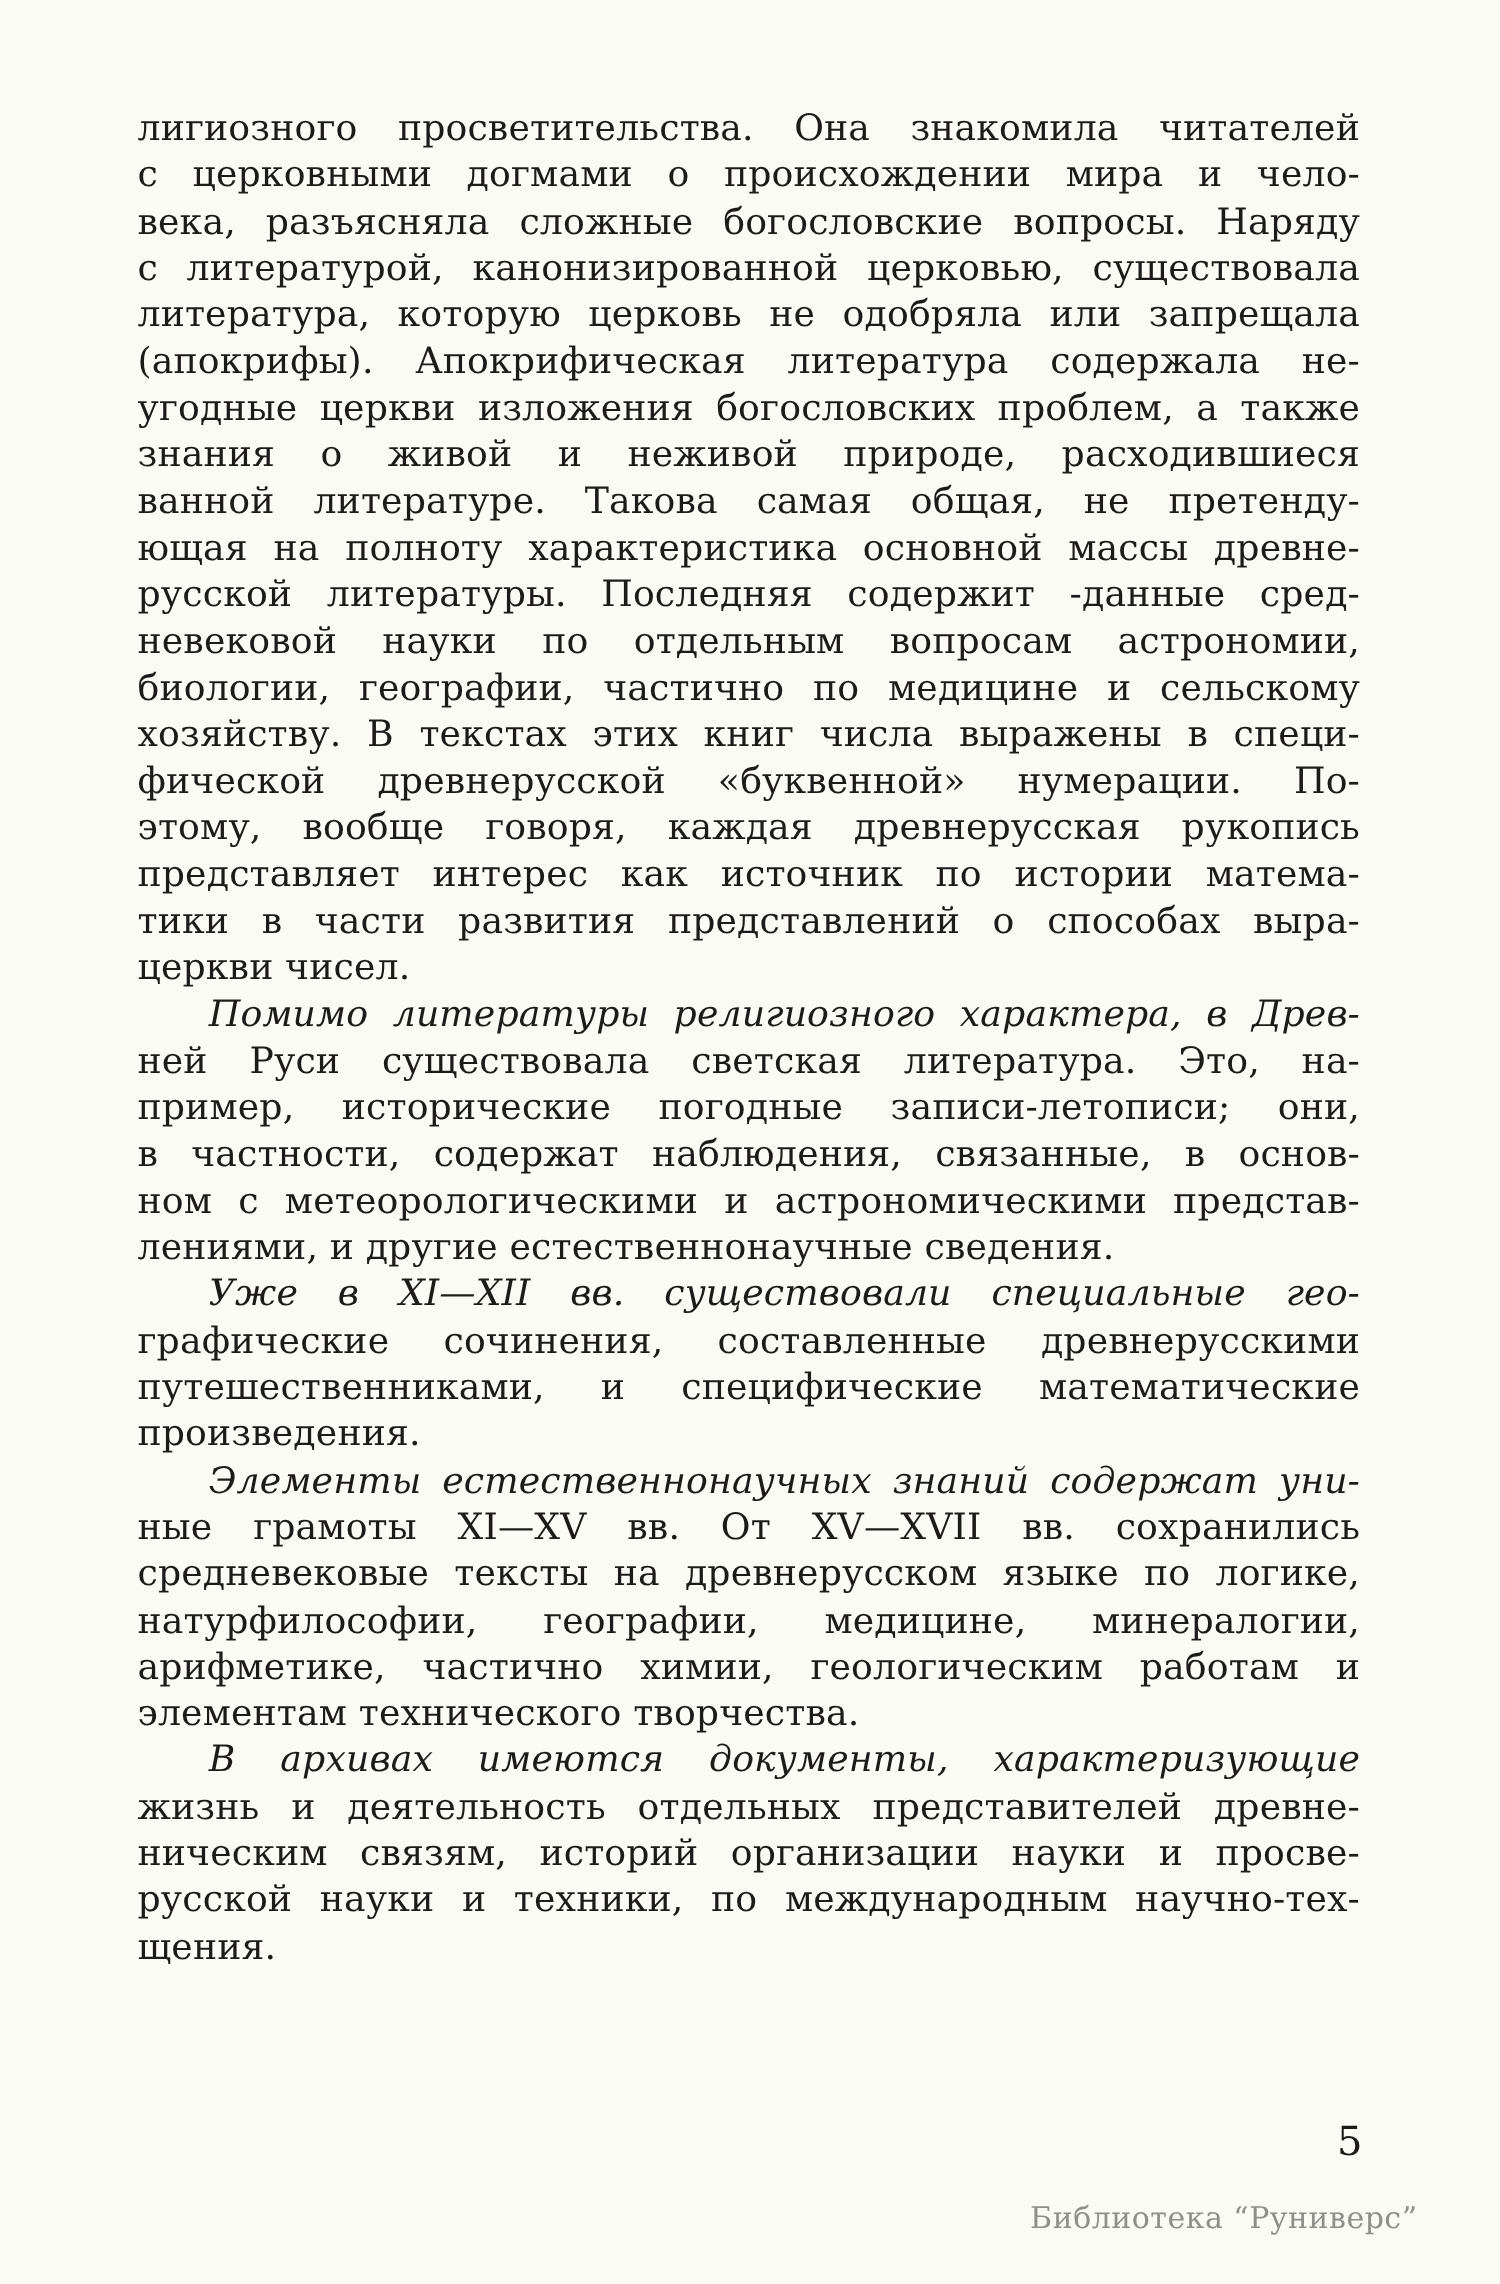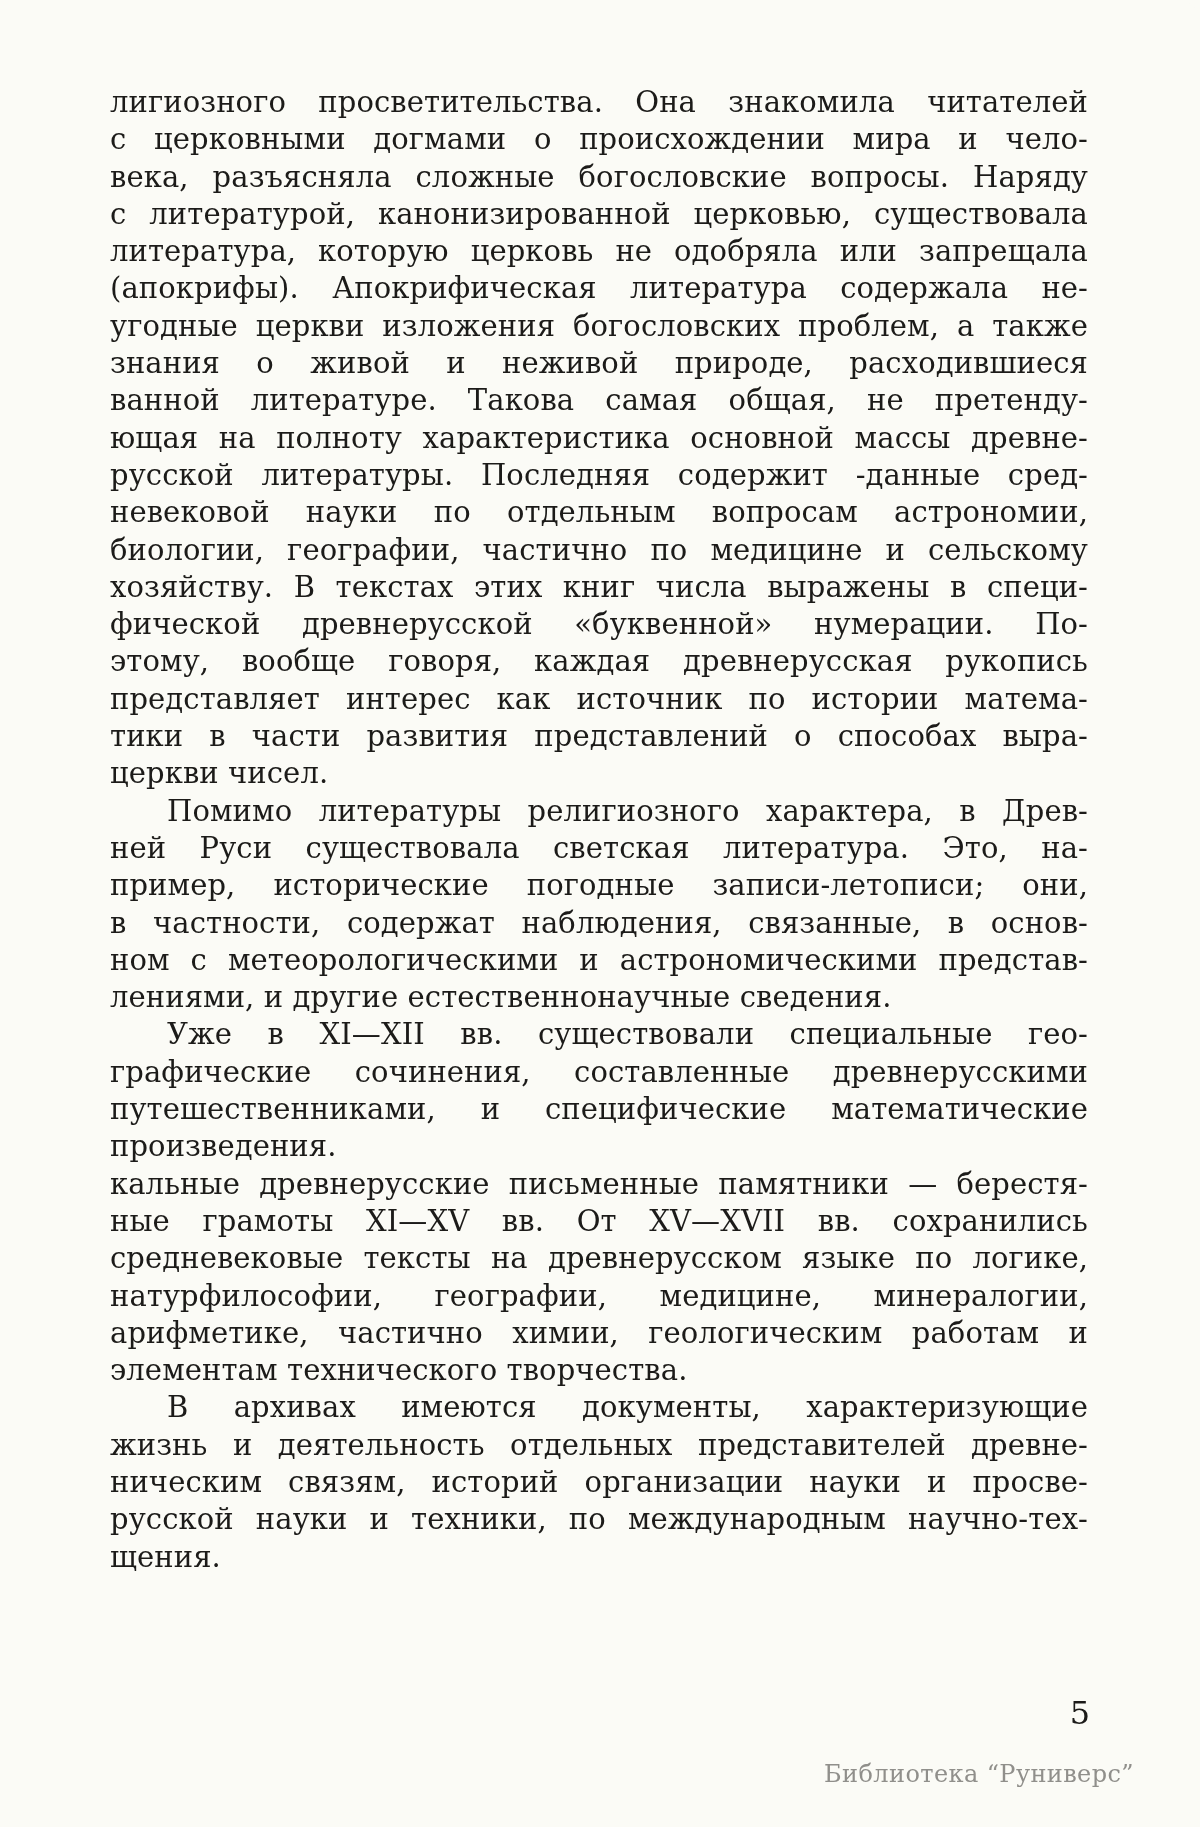--- a/index.html
+++ b/index.html
@@ -24,21 +24,21 @@
     letter-spacing: 0.1px;
   }
   .line {
     text-align: justify;
     text-align-last: justify;
     height: 37.3px;
     overflow: visible;
     white-space: normal;
   }
   .line.end { text-align-last: left; }
-  .line.indent { text-indent: 57px; }
+  .line.indent { text-indent: 57px; font-style: italic; }
   .page-number {
     position: absolute;
     top: 1694px;
     left: 1000px; width: 90px;
     text-align: right;
     font-size: 32px;
     color: #1c1b19;
   }
   .watermark {
     position: absolute;
@@ -77,21 +77,21 @@
       <div class="line indent">Помимо литературы религиозного характера, в Древ-</div>
       <div class="line">ней Руси существовала светская литература. Это, на-</div>
       <div class="line">пример, исторические погодные записи-летописи; они,</div>
       <div class="line">в частности, содержат наблюдения, связанные, в основ-</div>
       <div class="line">ном с метеорологическими и астрономическими представ-</div>
       <div class="line end">лениями, и другие естественнонаучные сведения.</div>
       <div class="line indent">Уже в XI—XII вв. существовали специальные гео-</div>
       <div class="line">графические сочинения, составленные древнерусскими</div>
       <div class="line">путешественниками, и специфические математические</div>
       <div class="line end">произведения.</div>
-      <div class="line">кальные древнерусские письменные памятники — берестя-</div>
+      <div class="line indent">Элементы естественнонаучных знаний содержат уни-</div>
       <div class="line">ные грамоты XI—XV вв. От XV—XVII вв. сохранились</div>
       <div class="line">средневековые тексты на древнерусском языке по логике,</div>
       <div class="line">натурфилософии, географии, медицине, минералогии,</div>
       <div class="line">арифметике, частично химии, геологическим работам и</div>
       <div class="line end">элементам технического творчества.</div>
       <div class="line indent">В архивах имеются документы, характеризующие</div>
       <div class="line">жизнь и деятельность отдельных представителей древне-</div>
       <div class="line">ническим связям, историй организации науки и просве-</div>
       <div class="line">русской науки и техники, по международным научно-тех-</div>
       <div class="line end">щения.</div>

